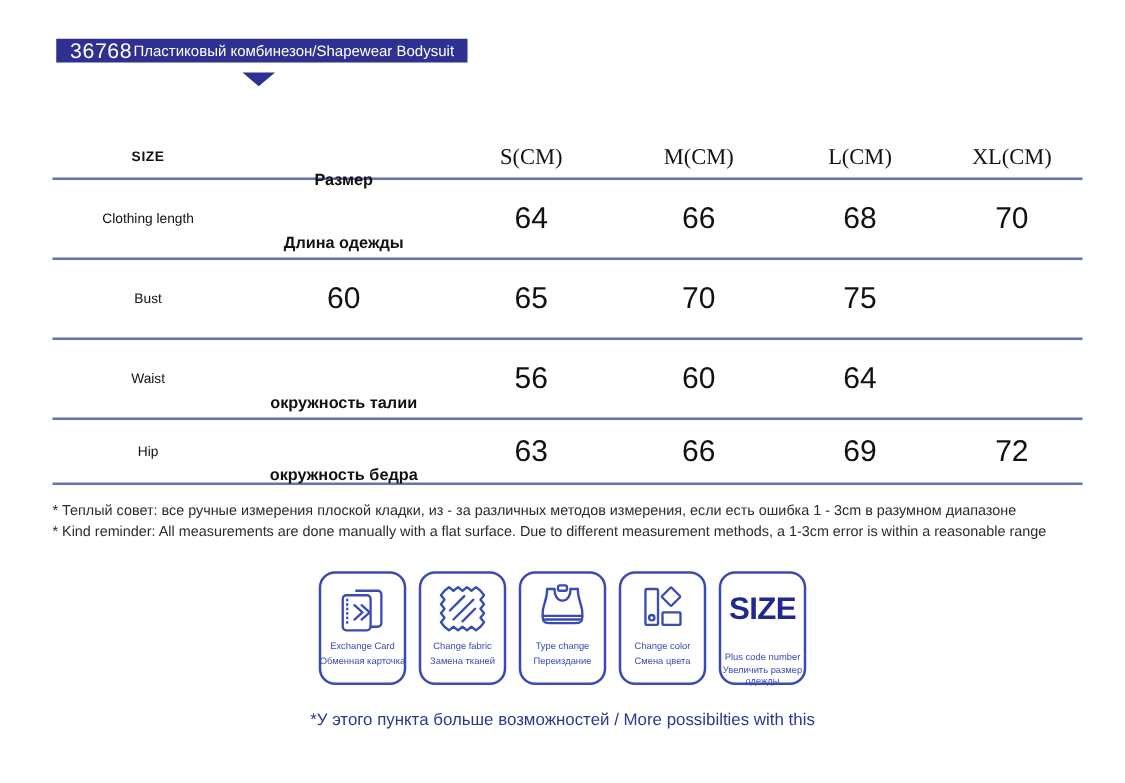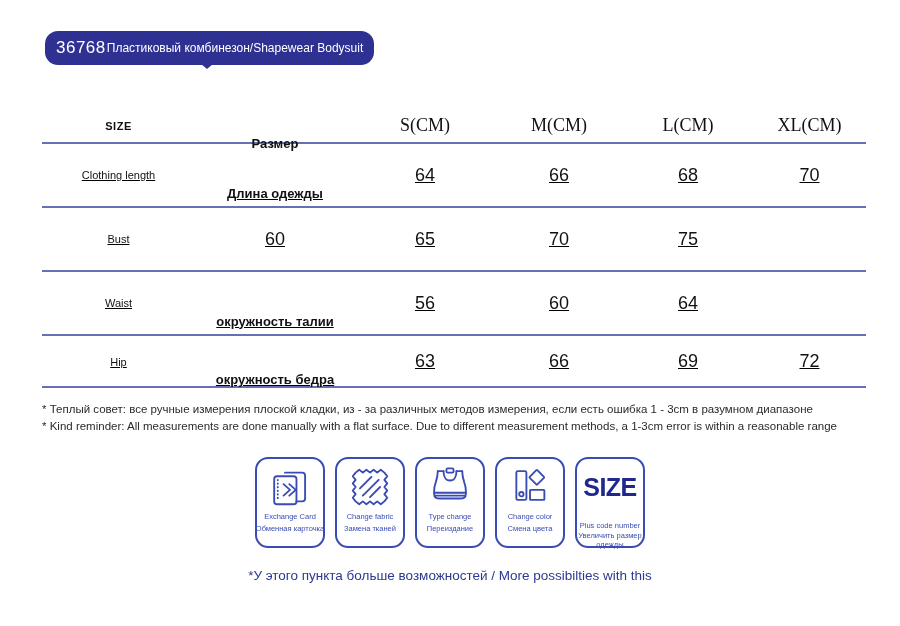--- a/index.html
+++ b/index.html
@@ -2,45 +2,45 @@
 <html><head>
 <meta charset="utf-8">
 <style>
   html,body{margin:0;padding:0;}
   body{
     width:900px;height:626px;background:#ffffff;position:relative;
     font-family:"Liberation Sans","DejaVu Sans",sans-serif;overflow:hidden;
   }
   
   .hdr-badge{
-    position:absolute;left:45px;top:31px;height:34px;
+    position:absolute;left:45px;top:31px;height:19px;
     background:#2e3192;color:#ffffff;display:flex;align-items:center;
-    padding:0 11px;white-space:nowrap;border-radius:13px;
+    padding:0 11px;white-space:nowrap;
   }
   .hdr-code{font-size:17px;letter-spacing:0.5px;}
   .hdr-title{font-size:12px;margin-left:1px;}
   .hdr-arrow{
     position:absolute;left:194px;top:58px;width:0;height:0;
     border-left:13px solid transparent;border-right:13px solid transparent;
     border-top:11px solid #2e3192;
   }
   
   .size-table{position:absolute;left:42px;top:100px;width:824px;}
   .t-row{
     display:grid;grid-template-columns:153px 160px 140px 128px 130px 113px;
     align-items:center;border-bottom:2px solid #6671b3;
   }
   .t-row.head{height:42px;}
-  .t-row.data{height:62px;text-decoration:underline;}
+  .t-row.data{height:62px;}
   .t-row.data.last{height:50px;}
   .t-cell{text-align:center;color:#111111;}
   .c-en{font-size:11px;}
   .c-ru{font-size:13px;font-weight:bold;margin-top:36px;}
   .c-size{font-size:18px;font-family:Liberation Serif, serif;}
-  .c-num{font-size:18px;}
+  .c-num{font-size:24px;}
   .head .c-en{font-weight:bold;letter-spacing:0.5px;}
   
   .notes{position:absolute;left:42px;top:401px;font-size:11.5px;color:#2b2b2b;line-height:17px;}
   
   .badges{position:absolute;left:0;top:457px;width:900px;display:flex;justify-content:center;gap:10px;}
   .sbadge{
     width:66px;height:82px;border:2.5px solid #3a4cb4;border-radius:13px;
     display:flex;flex-direction:column;align-items:center;padding-top:5px;box-sizing:content-box;
     background:#ffffff;
   }

